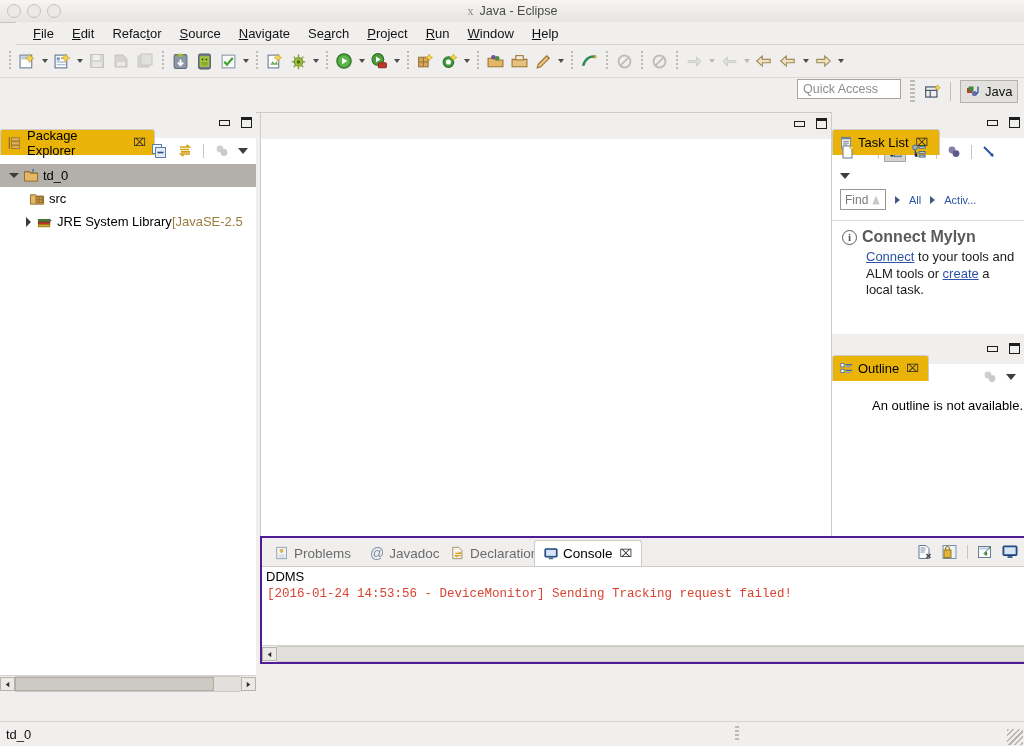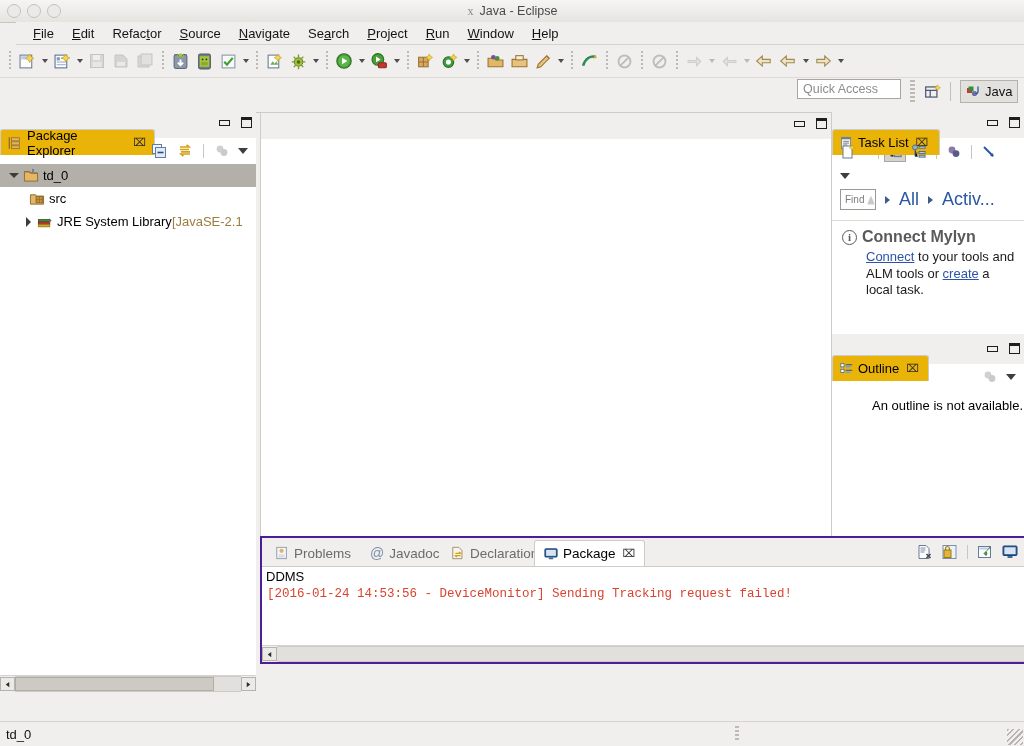--- a/index.html
+++ b/index.html
@@ -127,27 +127,27 @@
     border:1px solid #cfccc7;}
   .editor-head{height:26px;background:#f0efee;position:relative;}
 
   
   #task-panel{left:832px;top:112px;width:192px;height:222px;background:#fff;}
   .tl-toolrow{height:27px;display:flex;align-items:center;padding-left:5px;gap:1px;}
   .tl-tgl{width:22px;height:21px;display:flex;align-items:center;justify-content:center;
     background:#d6d3ce;border:1px solid #a9a6a1;box-sizing:border-box;}
   .tl-row2{height:22px;display:flex;align-items:center;padding-left:6px;}
   .tl-find{margin:2px 0 0 8px;display:flex;align-items:center;gap:6px;}
-  .find-box{width:36px;height:21px;background:#fff;border:1px solid #9c9893;
+  .find-box{width:46px;height:21px;background:#fff;border:1px solid #9c9893;
     display:flex;align-items:center;justify-content:space-between;
-    padding:0 2px 0 4px;box-sizing:border-box;font-size:10px;color:#7b7b7b;}
+    padding:0 2px 0 4px;box-sizing:border-box;font-size:12px;color:#7b7b7b;}
   .f-arrow{width:11px;display:flex;align-items:center;justify-content:center;}
   .f-arrow::after{content:"";border-top:4.5px solid transparent;border-bottom:4.5px solid transparent;
     border-left:5px solid #3d5a8a;}
-  .f-link{color:#2a56a6;font-size:18px;}
+  .f-link{color:#2a56a6;font-size:11px;}
   .mylyn{margin-top:10px;padding-left:10px;border-top:1px solid #dedbd7;padding-top:7px;}
   .mylyn-title{display:flex;align-items:center;gap:5px;font-size:16px;color:#5a5a5a;
     font-weight:bold;}
   .mylyn-body{margin:3px 0 0 24px;font-size:13px;line-height:16.5px;color:#1a1a1a;
     width:175px;}
   .lnk{color:#2b53a8;text-decoration:underline;}
   .info-ic{width:15px;height:15px;border:1.5px solid #5a5a5a;border-radius:50%;
     display:flex;align-items:center;justify-content:center;font-size:11px;
     font-family:"Liberation Serif",serif;font-weight:bold;color:#5a5a5a;
     box-sizing:border-box;}
@@ -507,21 +507,21 @@
         <span class="twisty closed"></span>
         <span class="tree-ic">
           <svg width="16" height="15" viewBox="0 0 16 16" style="display:block">
             <rect x="1" y="6" width="12" height="2.4" fill="#3f8a3a" stroke="#2a5f27"></rect>
             <rect x="1" y="8.6" width="12" height="2.4" fill="#c23a2b" stroke="#8a2a20"></rect>
             <rect x="1" y="11.2" width="12" height="2.4" fill="#d8a92b" stroke="#9a7a16"></rect>
             <path d="M12.5 4.5l2.6 2.4-2.6 2.4z" fill="#6a6a6a"></path>
           </svg>
         </span>
         <span>JRE System Library</span>
-          <span class="dim"> [JavaSE-2.1</span>
+          <span class="dim"> [JavaSE-2.5</span>
       </div>
     </div>
 
     <div class="hscroll" style="width:256px">
       <div class="sb-arrow">
         <svg width="7" height="7" viewBox="0 0 8 8">
             <path d="M6 1L2 4l4 3z" fill="#2b2b2b"></path>
           </svg>
       </div>
       <div class="sb-track">
@@ -696,21 +696,21 @@
         <span>Declaration</span>
       </div>
       <div class="ctab active" style="left:272px">
         <span>
           <svg width="14" height="14" viewBox="0 0 16 16" style="display:block">
             <rect x="1" y="2" width="14" height="9.5" rx="1" fill="#2c5f9e" stroke="#1d4070"></rect>
             <rect x="2.4" y="3.3" width="11.2" height="6.8" fill="#d8e4f2"></rect>
             <rect x="5.5" y="12" width="5" height="2" fill="#4a6a8a"></rect>
           </svg>
         </span>
-        <span>Package</span>
+        <span>Console</span>
         <span class="close-x">⌧</span>
       </div>
 
       <div class="con-tools">
         <div class="tbi">
           <svg width="16" height="16" viewBox="0 0 16 16">
             <path d="M2 1.5h7l3 3v10H2z" fill="#fbfcfd" stroke="#6a7b94"></path>
             <path d="M3.5 4h5M3.5 6h5M3.5 8h4" stroke="#7d8fa8"></path>
             <path d="M9.5 10l4 4M13.5 10l-4 4" stroke="#4a4a4a" stroke-width="1.6"></path>
           </svg>

